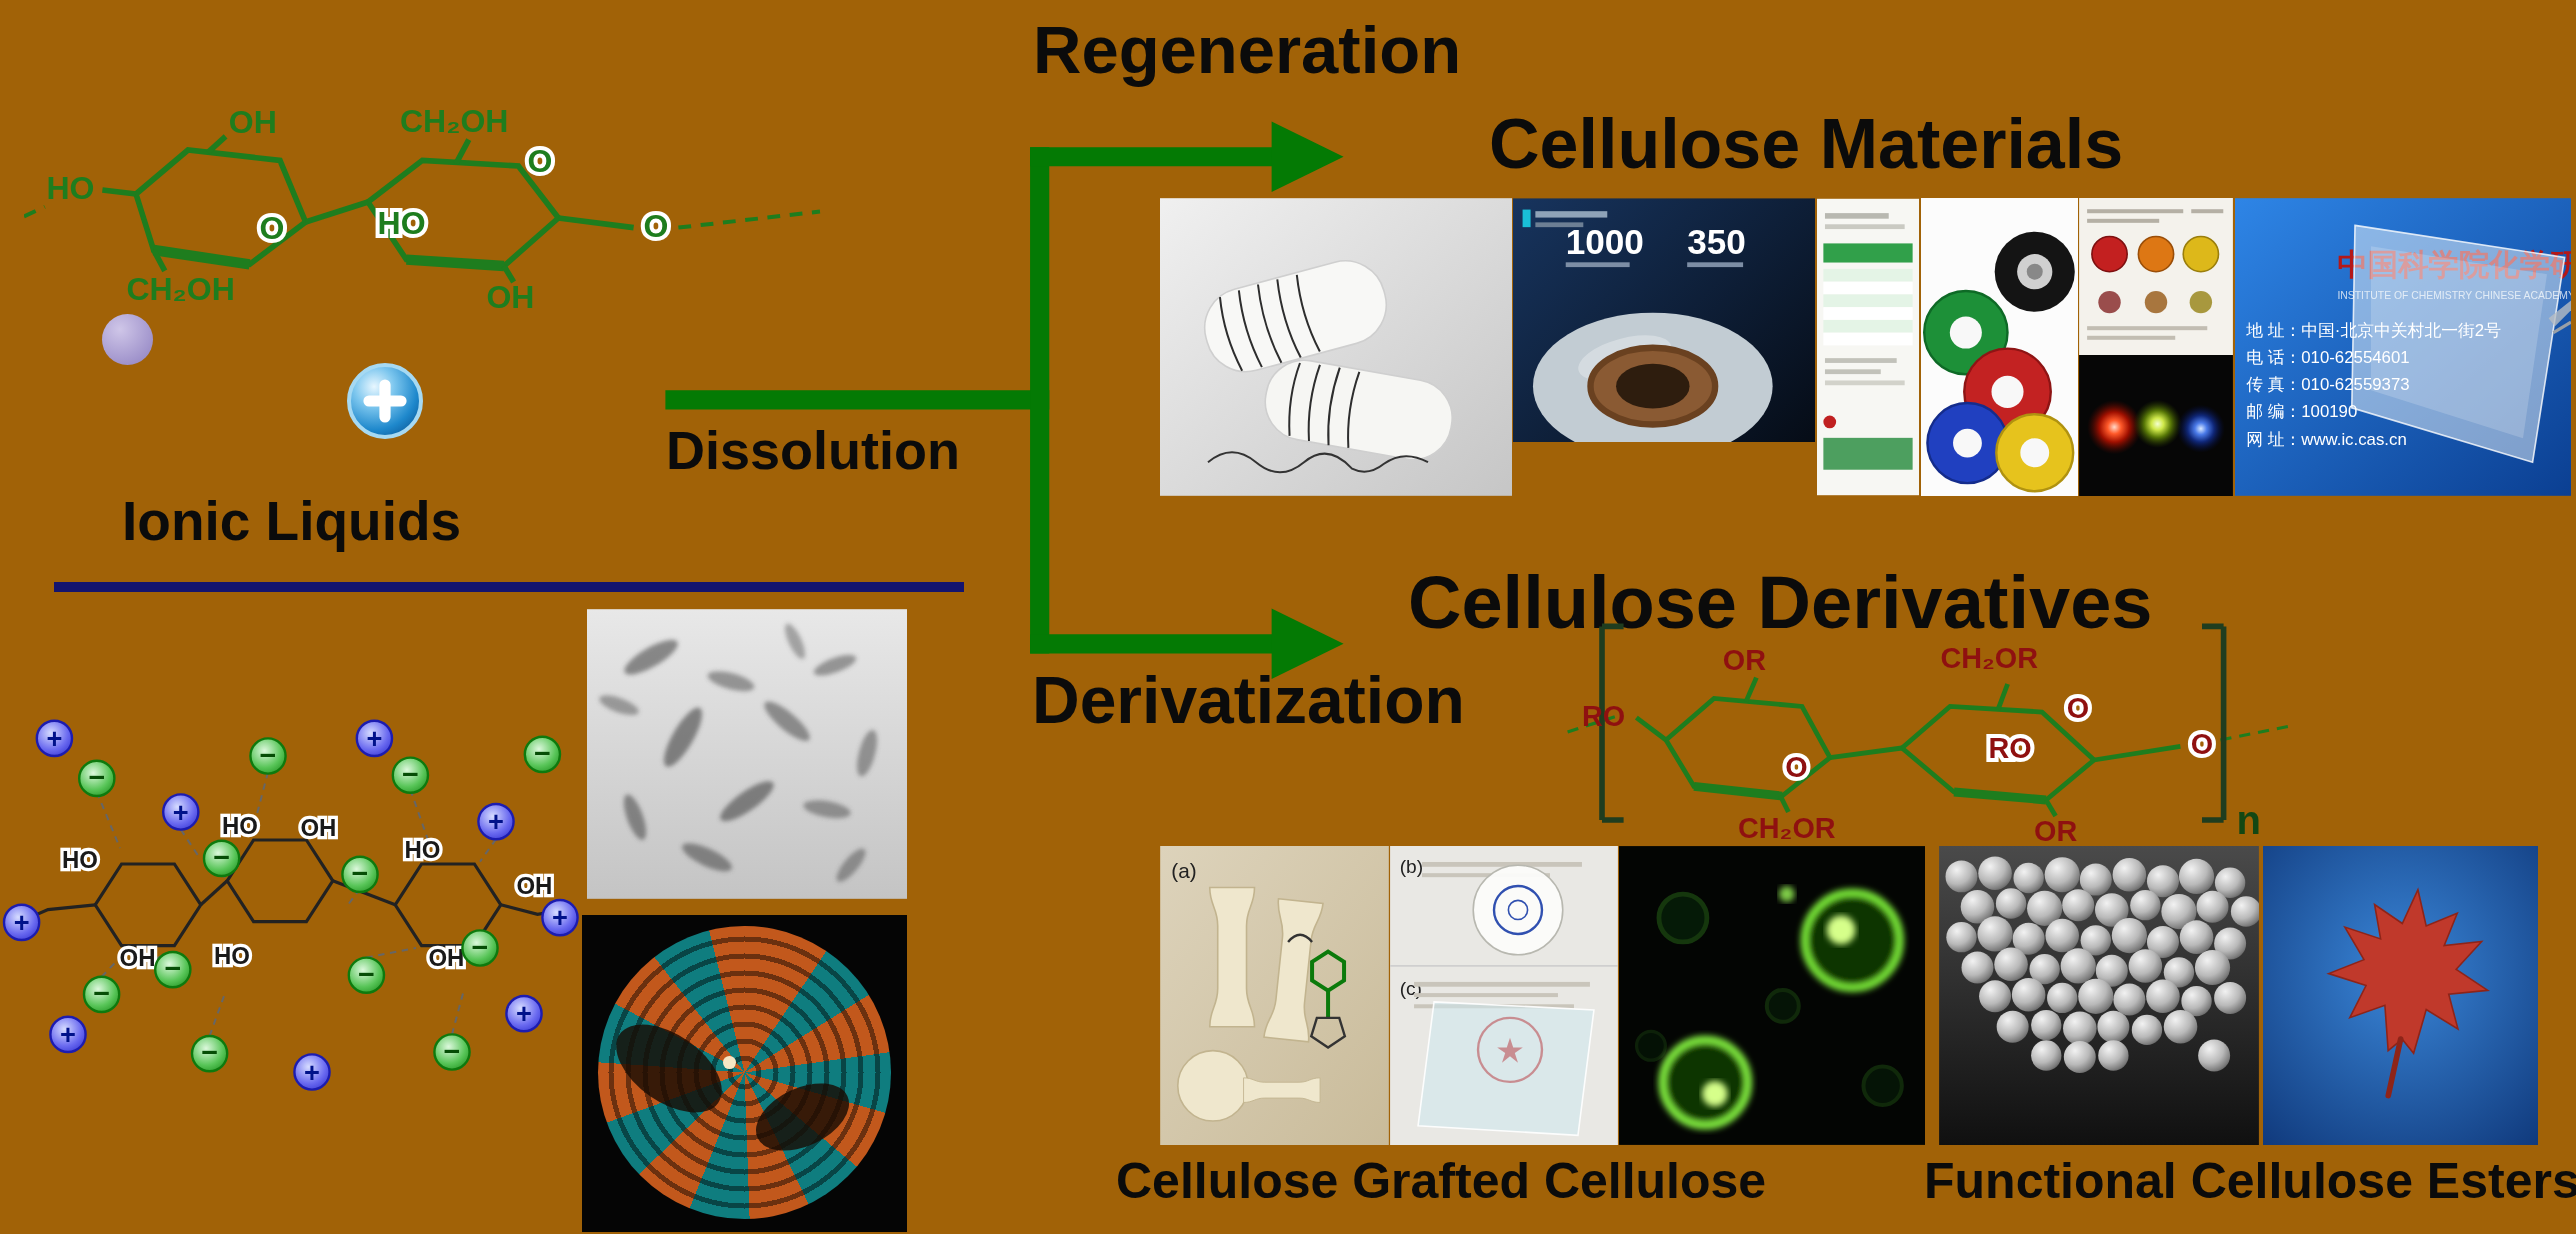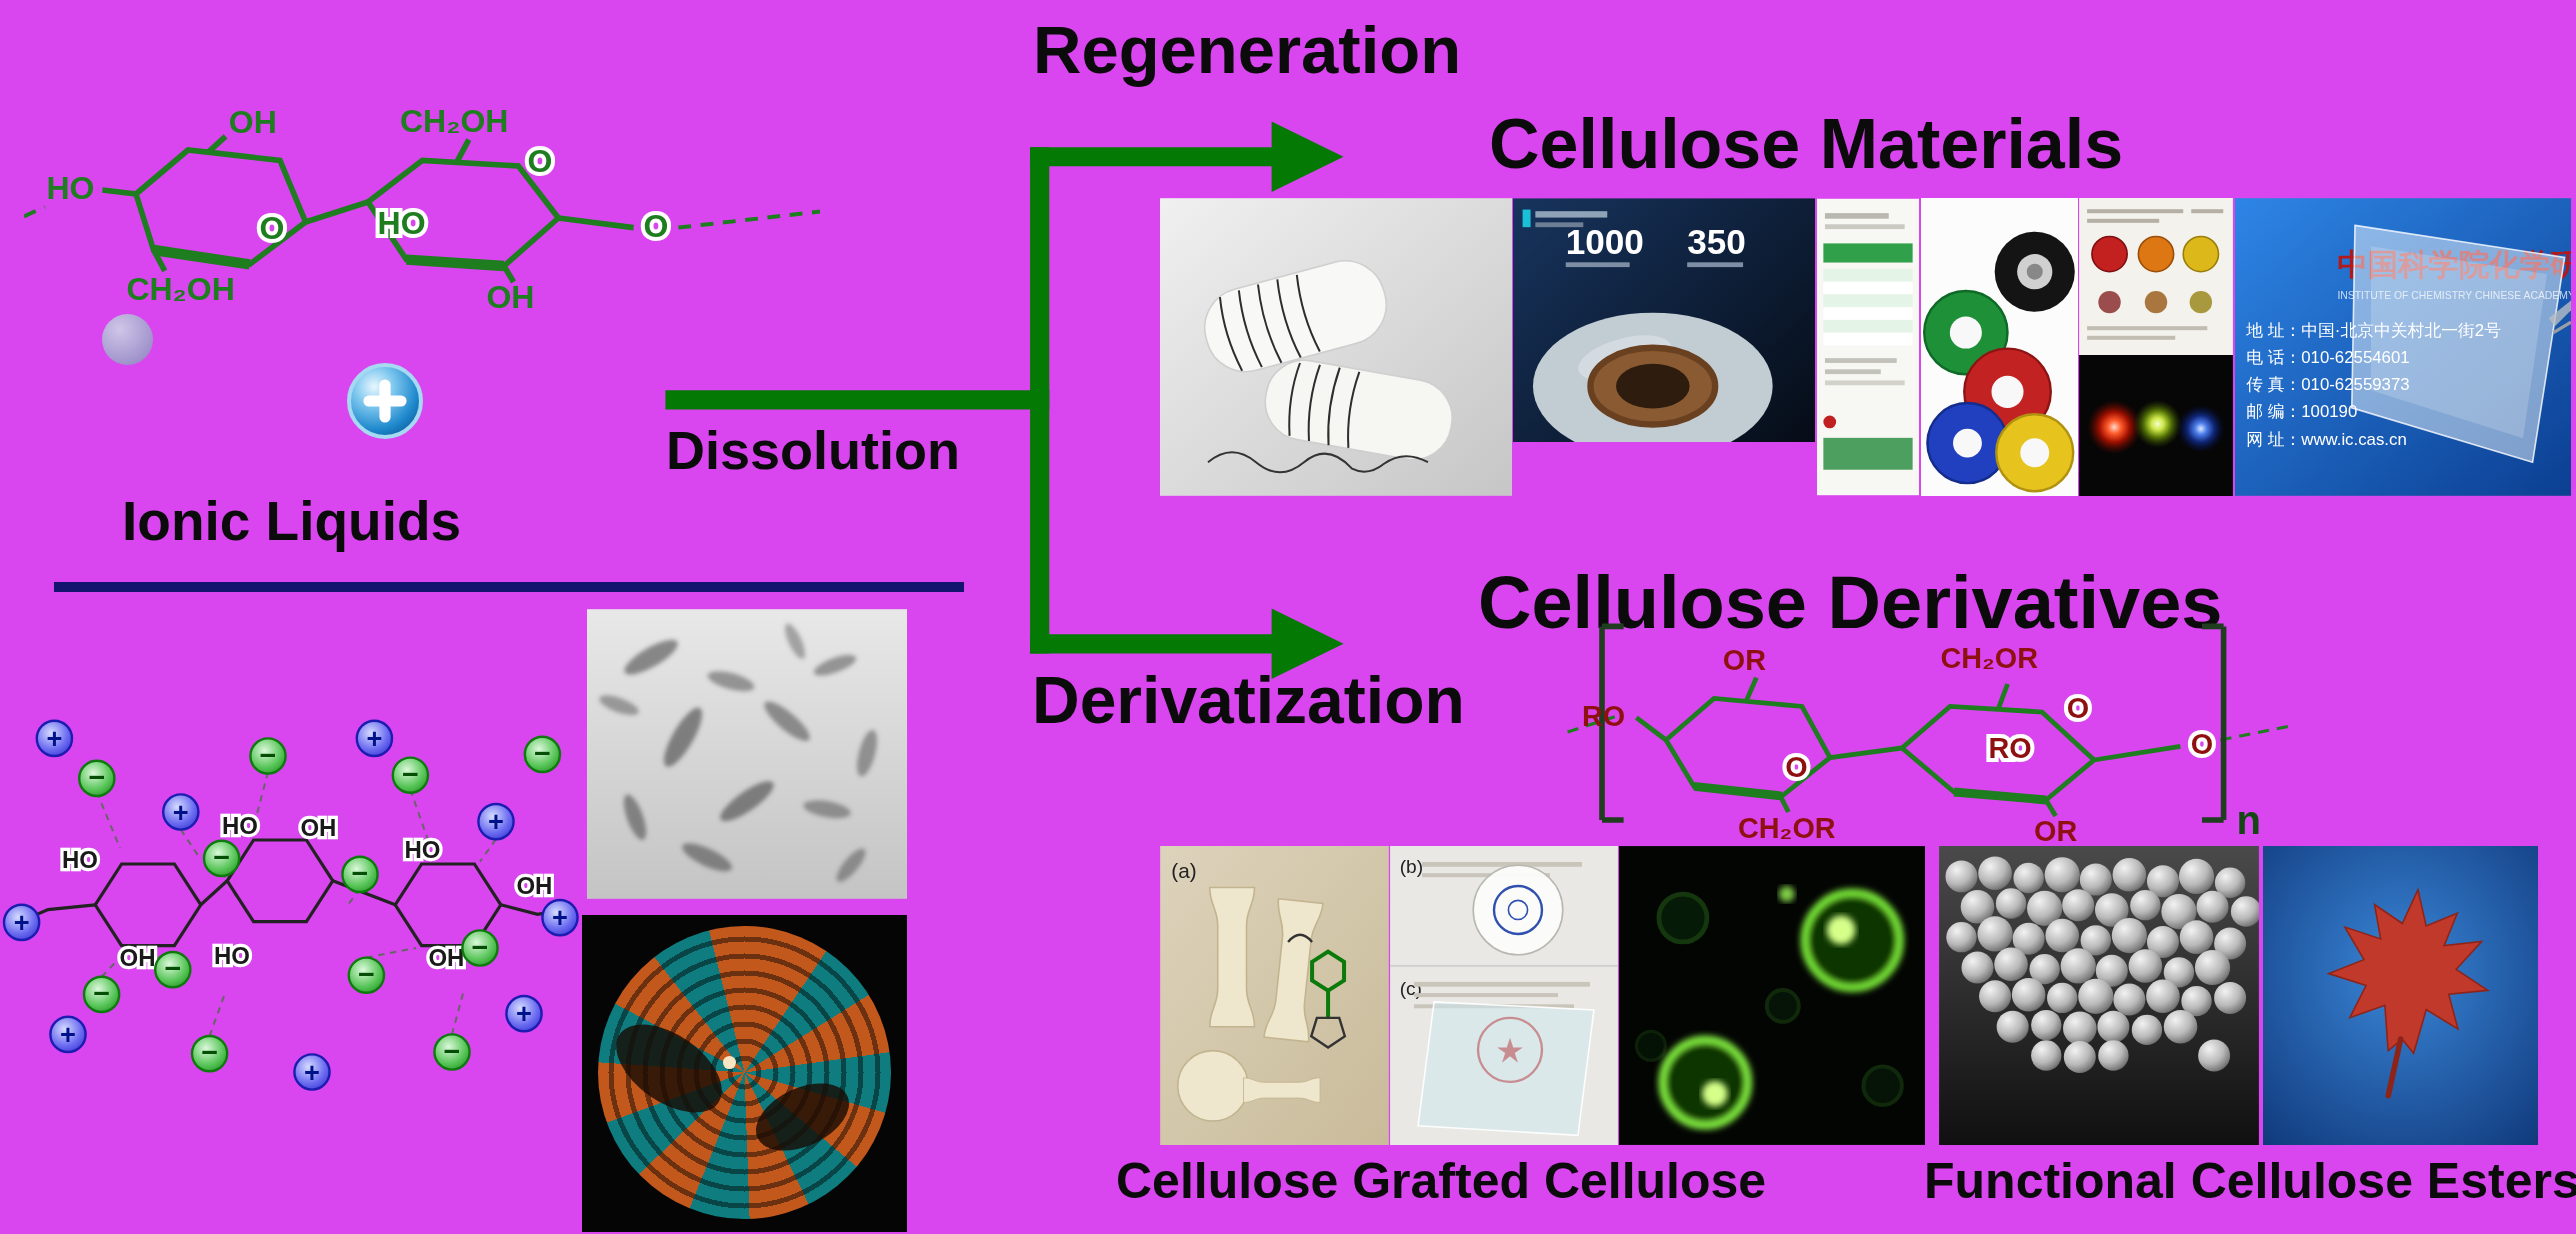--- a/index.html
+++ b/index.html
@@ -1,16 +1,16 @@
 <!DOCTYPE html>
 <html style="font-size:12.8px"><head>
 <meta charset="utf-8">
 <style>
   html,body{margin:0;padding:0;background:#fff;}
-  #stage{position:relative;width:2576px;height:1234px;background:#d946ef;overflow:hidden;
+  #stage{position:relative;width:2576px;height:1234px;background:#a16207;overflow:hidden;
          font-family:"Liberation Sans",sans-serif;}
   .abs{position:absolute;}
   .h{position:absolute;font-weight:bold;color:#0b0b0b;white-space:nowrap;}
   .photo{position:absolute;overflow:hidden;}
   svg{display:block;}
   svg text{font-family:"Liberation Sans",sans-serif;}
   .halo{paint-order:stroke;stroke:#ffffff;stroke-width:10px;font-weight:bold;}
   .grn{fill:#1e7d1e;}
   .red{fill:#8f1010;}
   .underline{position:absolute;background:#14146e;}
@@ -35,21 +35,21 @@
       <line x1="1288" y1="196" x2="1592" y2="196"></line>
       <line x1="1288" y1="805" x2="1592" y2="805"></line>
     </g>
     <polygon points="1590,152 1590,240 1680,196" fill="#047a04"></polygon>
     <polygon points="1590,761 1590,849 1680,805" fill="#047a04"></polygon>
   </svg>
 
   <div class="h" style="left:1033px;top:11.2px;font-size:67px">Regeneration</div>
   <div class="h" style="left:1489px;top:104px;font-size:70px">Cellulose Materials</div>
   <div class="h" style="left:666px;top:419px;font-size:54px">Dissolution</div>
-  <div class="h" style="left:1478px;top:560px;font-size:74px">Cellulose Derivatives</div>
+  <div class="h" style="left:1408px;top:560px;font-size:74px">Cellulose Derivatives</div>
   <div class="h" style="left:1032px;top:662px;font-size:66px">Derivatization</div>
   <div class="h" style="left:122px;top:489px;font-size:55px">Ionic Liquids</div>
   <div class="underline" style="left:54px;top:582px;width:910px;height:10.4px"></div>
 
   <svg class="abs" style="left:24px;top:90px" width="800" height="264" viewBox="0 0 1000 330">
     <g stroke="#1e7d1e" stroke-width="7" fill="none">
       <polygon points="140,130 205,75 320,88 352,165 282,218 162,200"></polygon>
       <polygon points="430,140 498,88 618,95 668,160 600,220 478,212"></polygon>
       <line x1="162" y1="200" x2="282" y2="218" stroke-width="13"></line>
       <line x1="478" y1="212" x2="600" y2="220" stroke-width="13"></line>

